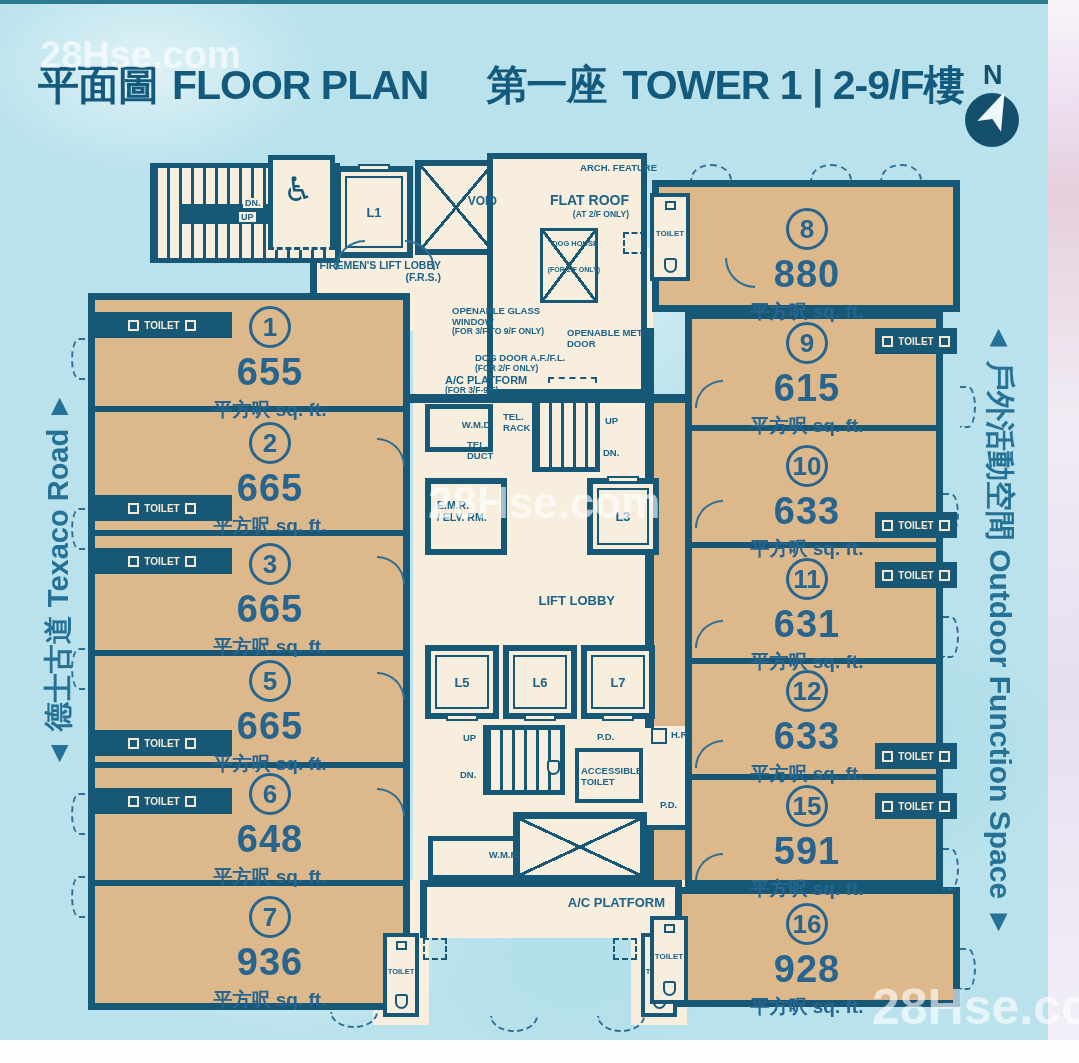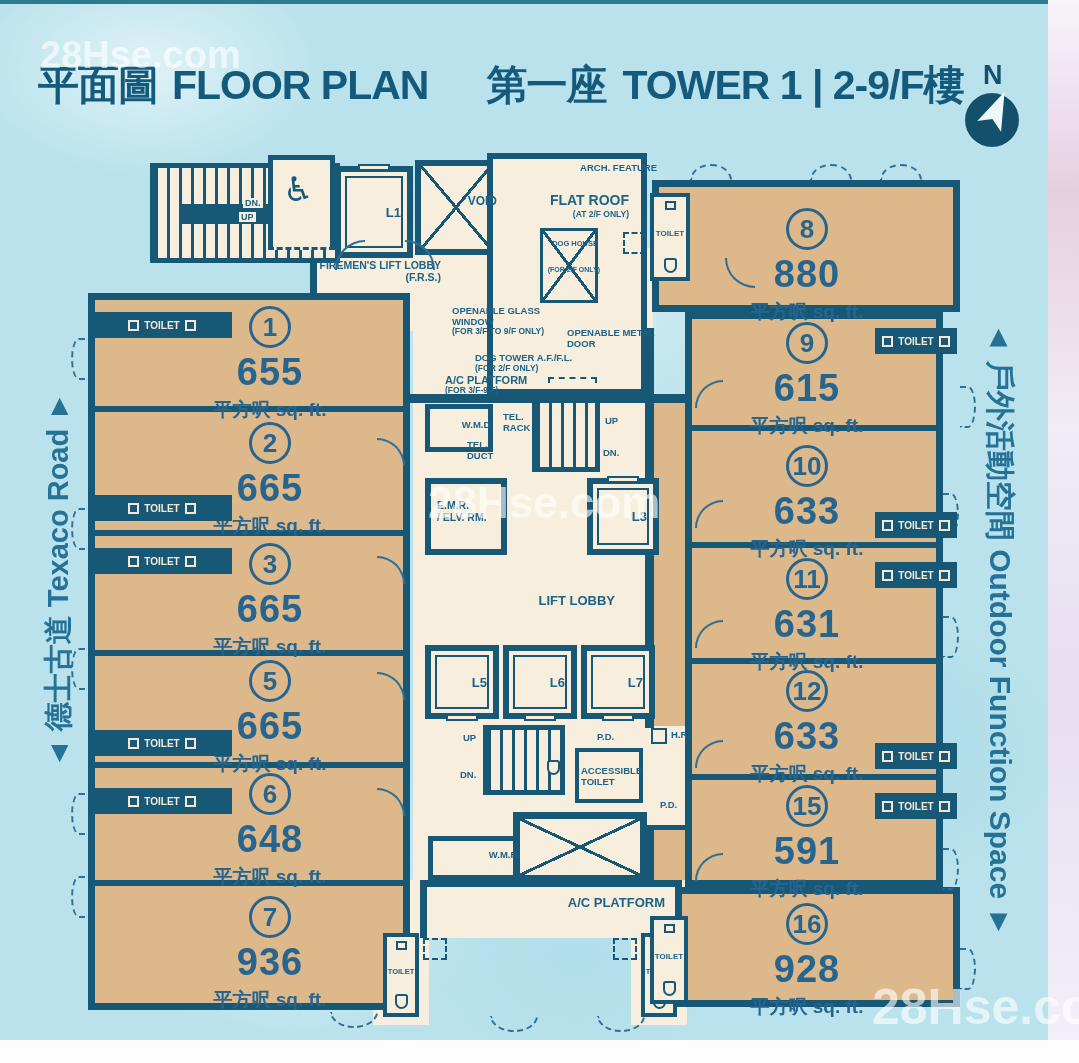--- a/index.html
+++ b/index.html
@@ -56,21 +56,21 @@
   .sqft{font-size:19px;font-weight:bold;}
 
   .tbar{position:absolute;height:26px;background:var(--wall);color:#f3e9d4;
         font-size:10px;font-weight:bold;display:flex;align-items:center;
         justify-content:center;gap:5px;z-index:25;}
   .tbar .bx{display:inline-block;width:11px;height:11px;border:2px solid #f3e9d4;}
 
   .room{position:absolute;background:var(--cream);border:5px solid var(--wall);}
   .lift{position:absolute;background:var(--cream);border:6px solid var(--wall);}
   .lift-in{position:absolute;inset:4px;border:2px solid var(--wall);
-           display:flex;align-items:center;justify-content:flex-end;
+           display:flex;align-items:center;justify-content:center;
            font-weight:bold;color:var(--ink);font-size:13px;}
   .lift-door{position:absolute;top:-8px;left:50%;width:32px;height:7px;margin-left:-16px;
              background:var(--cream);border:2px solid var(--wall);}
 
   .xcross{background-image:
      linear-gradient(to top right, transparent calc(50% - 1.5px), var(--wall) calc(50% - 1.5px) calc(50% + 1.5px), transparent calc(50% + 1.5px)),
      linear-gradient(to bottom right, transparent calc(50% - 1.5px), var(--wall) calc(50% - 1.5px) calc(50% + 1.5px), transparent calc(50% + 1.5px));}
   .xdash{position:absolute;border:2px dashed var(--wall);background:transparent;}
 
   .stairs{position:absolute;border:5px solid var(--wall);
@@ -317,21 +317,21 @@
     <span class="lbl" style="position:static;font-size:8px;">TOILET</span>
     <span class="wc"></span>
   </div>
 
   <div class="lbl" style="left:367px;top:158px;width:112px;font-size:9.5px;">
     <span style="display:block;">OPENABLE GLASS WINDOW</span>
     <span style="display:block;font-size:8.5px;">(FOR 3/F TO 9/F ONLY)</span>
   </div>
   <div class="lbl" style="left:482px;top:180px;width:92px;font-size:9.5px;">OPENABLE METAL DOOR</div>
   <div class="lbl" style="left:390px;top:205px;width:120px;font-size:9.5px;">
-    <span style="display:block;">DOG TOWER A.F./F.L.</span>
+    <span style="display:block;">DOG DOOR A.F./F.L.</span>
     <span style="display:block;font-size:8.5px;">(FOR 2/F ONLY)</span>
   </div>
   <div class="lbl" style="left:360px;top:226px;width:110px;font-size:11px;">
     <span style="display:block;">A/C PLATFORM</span>
     <span style="display:block;font-size:8.5px;">(FOR 3/F-9/F)</span>
   </div>
   <div class="xdash" style="left:463px;top:229px;width:49px;height:19px;"></div>
 
   <div class="room" style="left:340px;top:256px;width:68px;height:48px;border-width:5px;"></div>
   <div class="lbl ctr" style="left:340px;top:272px;width:68px;font-size:9.5px;">W.M.D.</div>

